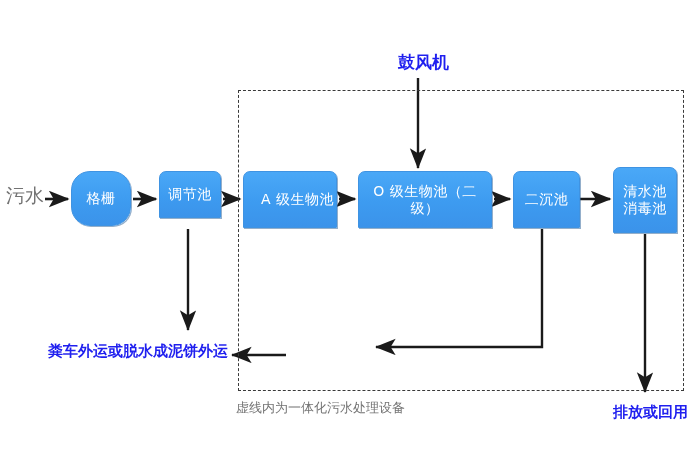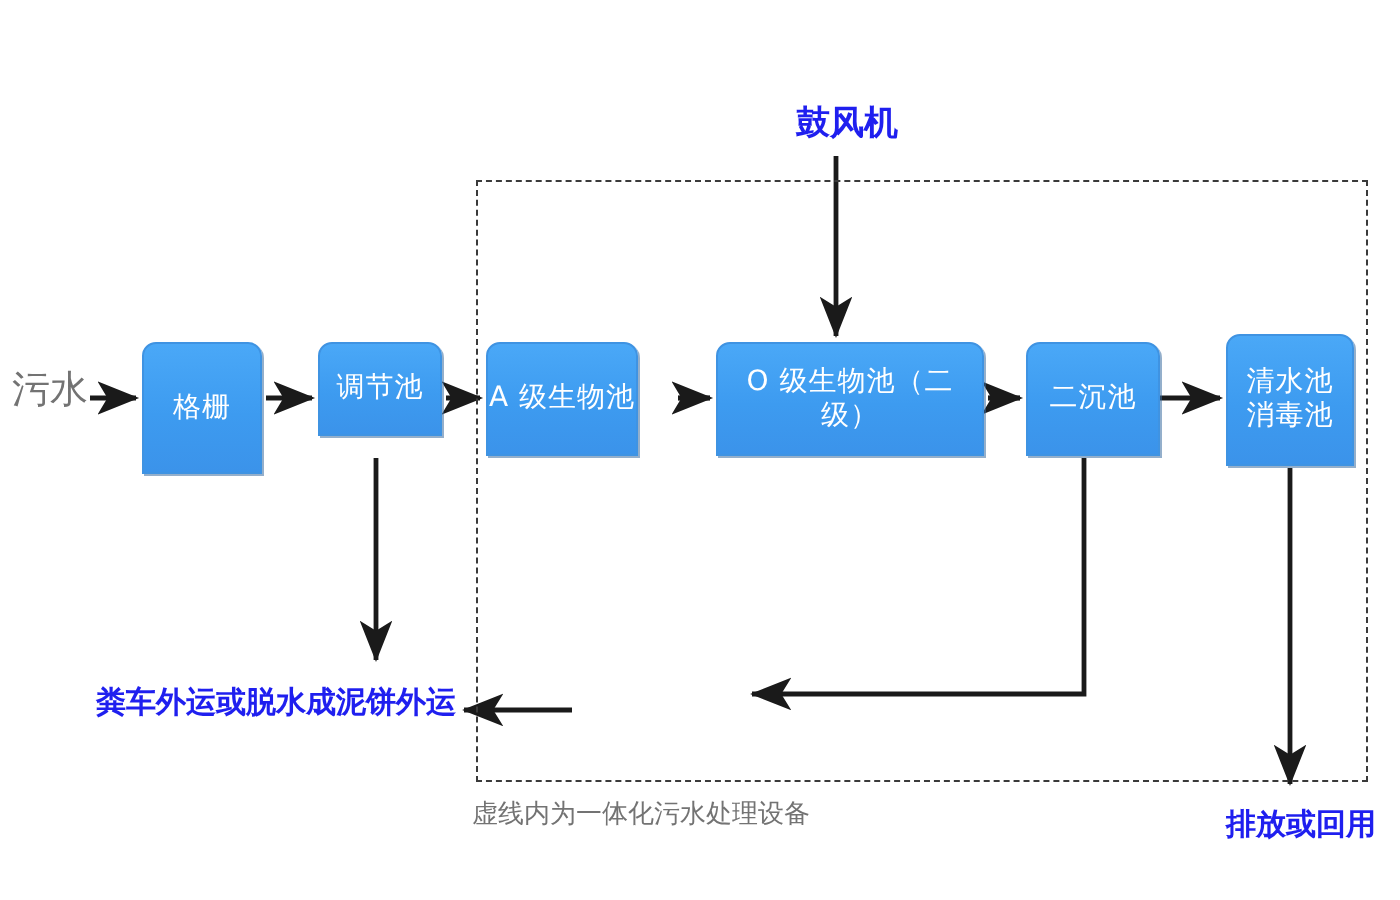--- a/index.html
+++ b/index.html
@@ -64,29 +64,29 @@
 
     <path d="M542,229 L542,347 L376,347" stroke="#1a1a1a" stroke-width="2.4" fill="none" marker-end="url(#ahs)"></path>
 
     <line x1="286" y1="355" x2="232" y2="355" stroke="#1a1a1a" stroke-width="2.4" fill="none" marker-end="url(#ahs)"></line>
 
     <line x1="645" y1="234" x2="645" y2="392" stroke="#1a1a1a" stroke-width="2.4" fill="none" marker-end="url(#ahs)"></line>
   </svg>
 
   <div class="dashed-box" style="left:238px;top:90px;width:446px;height:301px;"></div>
 
-  <div class="node" style="left:71px;top:171px;width:60px;height:66px;">
+  <div class="node" style="left:71px;top:171px;width:60px;height:55px;border-radius:19px;">
     <span>格栅</span>
   </div>
 
   <div class="node" style="left:159px;top:171px;width:62px;height:47px;">
     <span>调节池</span>
   </div>
 
-  <div class="node" style="left:243px;top:171px;width:76px;height:57px;">
+  <div class="node" style="left:243px;top:171px;width:94px;height:57px;padding-left:15px;">
     <span>A 级生物池</span>
   </div>
 
   <div class="node" style="left:358px;top:171px;width:134px;height:57px;">
     <span>O 级生物池（二级）</span>
   </div>
 
   <div class="node" style="left:513px;top:171px;width:67px;height:57px;">
     <span>二沉池</span>
   </div>

